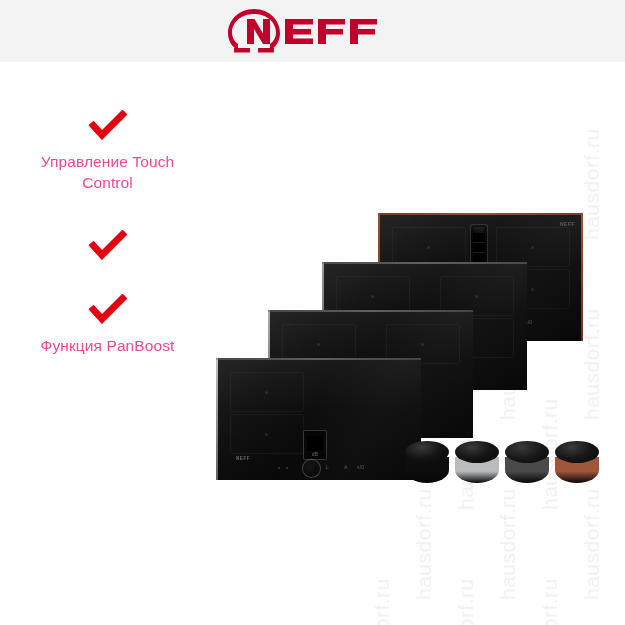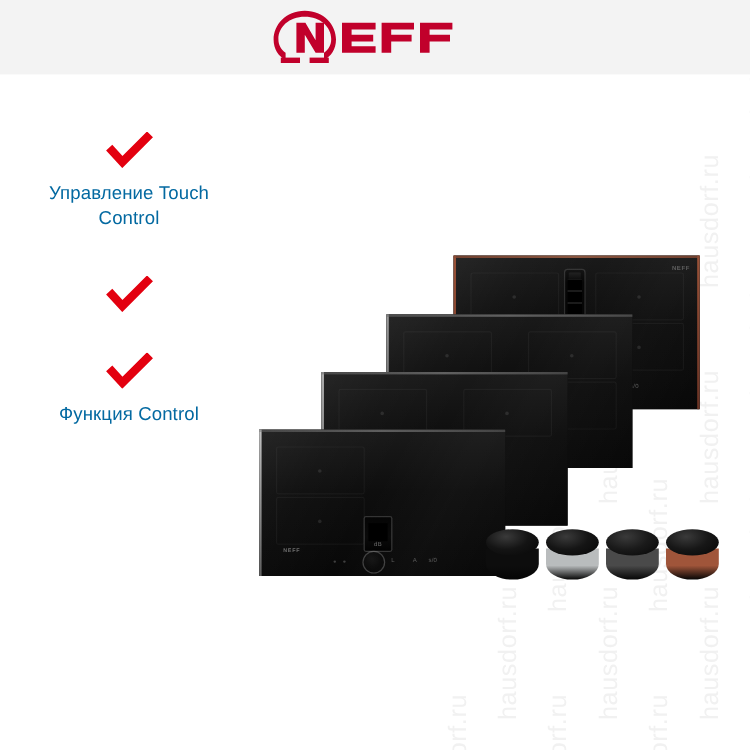--- a/index.html
+++ b/index.html
@@ -61,21 +61,21 @@
     margin-bottom:22px;
   }
   .check{
     width:40px; height:30px;
     margin:0 auto 12px auto;
     display:block;
   }
   .feature-label{
     font-size:15.5px;
     line-height:1.35;
-    color:#0369a1;
+    color:#ec4899;
     font-weight:400;
     padding:0 14px;
     letter-spacing:.1px;
   }
   .f1{ margin-bottom:36px; }
   .f2{ margin-bottom:34px; }
 
   
   .cooktops{
     position:absolute;
@@ -274,21 +274,21 @@
     <div class="feature f2">
       <svg class="check" viewBox="0 0 40 30">
         <path d="M3 13 L14 25 L37 2" stroke="#e3000f" stroke-width="7" fill="none" stroke-linecap="butt" stroke-linejoin="miter"></path>
       </svg>
     </div>
 
     <div class="feature f3">
       <svg class="check" viewBox="0 0 40 30">
         <path d="M3 13 L14 25 L37 2" stroke="#e3000f" stroke-width="7" fill="none" stroke-linecap="butt" stroke-linejoin="miter"></path>
       </svg>
-      <div class="feature-label">Функция Control</div>
+      <div class="feature-label">Функция PanBoost</div>
     </div>
 
   </div>
 
   <div class="cooktops">
 
     <div class="hob" style="left:378px; top:213px; width:205px; height:128px;">
       <div class="glass"></div>
       <div class="bezel-l" style="background:linear-gradient(180deg,#9a5238,#6a3324);"></div>
       <div class="bezel-r" style="background:linear-gradient(180deg,#9a5238,#6a3324);"></div>

